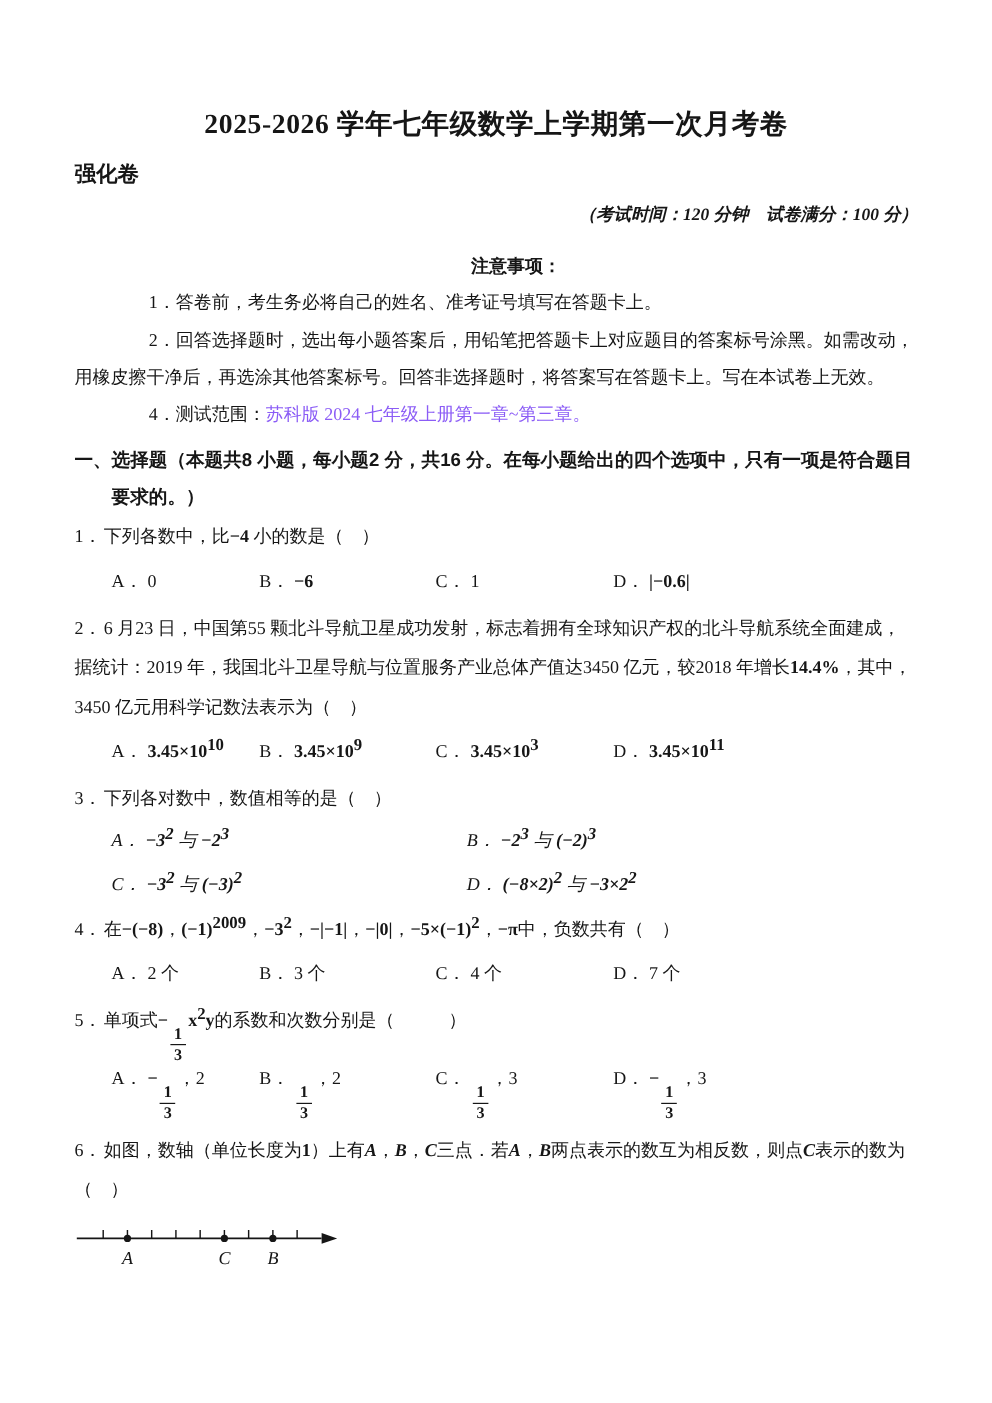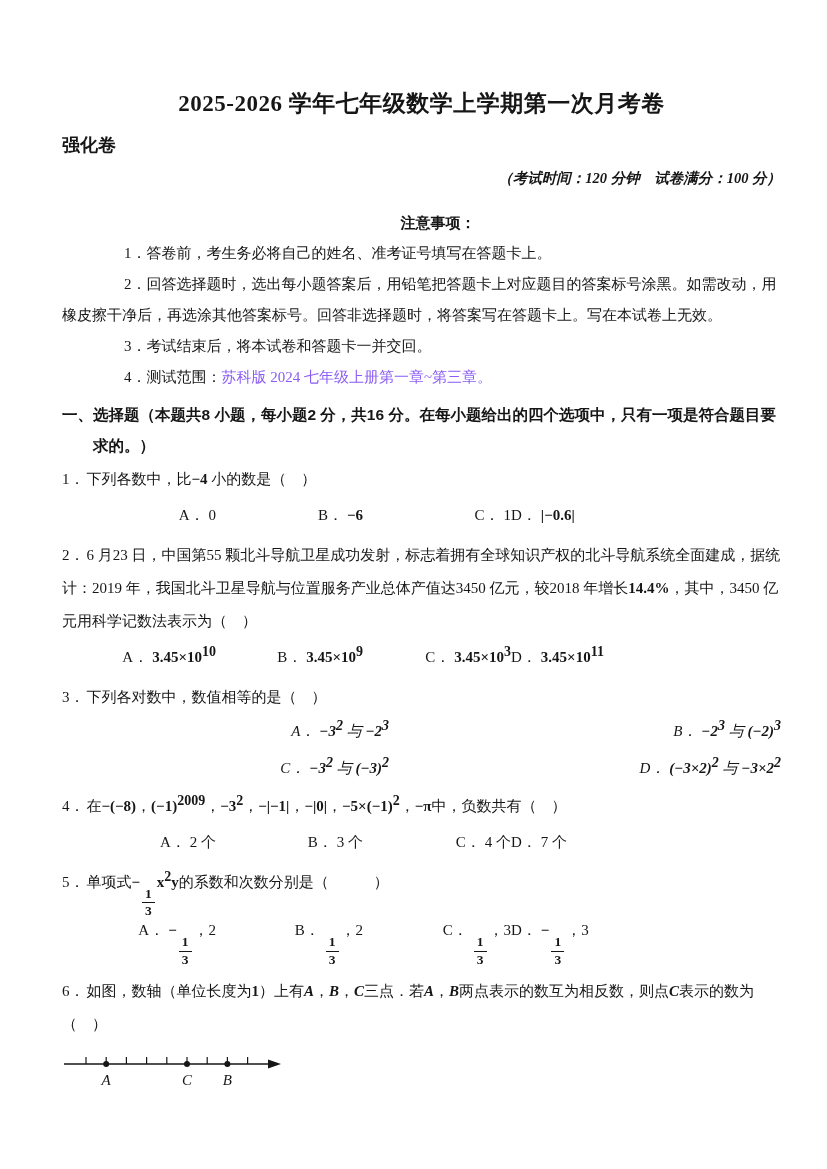--- a/index.html
+++ b/index.html
@@ -1,20 +1,20 @@
 <!DOCTYPE html>
 <html><head>
 <meta charset="utf-8">
 <style>
   html,body{margin:0;padding:0;}
   body{
     width:827px;height:1169px;overflow:hidden;background:#ffffff;color:#161616;
     font-family:"Liberation Serif","DejaVu Serif",serif;font-size:15px;
   }
-  .page{padding:88px 46px 0 62px;box-sizing:border-box;}
+  .page{padding:88px 62px 0 62px;box-sizing:border-box;}
   .title{
     text-align:center;font-size:23px;font-weight:700;letter-spacing:.5px;
     margin:0 0 14px 0;font-family:"Liberation Serif","DejaVu Serif",serif;
   }
   .subtitle{
     font-size:18px;font-weight:700;margin:0 0 12px 0;
     font-family:"Liberation Sans","DejaVu Sans",sans-serif;
   }
   .exam-info{
     text-align:right;font-size:14.5px;font-weight:700;font-style:italic;
@@ -35,21 +35,21 @@
   .stem{margin:0;line-height:33px;}
   .qnum{margin-right:2px;}
   .opts{display:flex;align-items:center;padding-left:31px;margin:3px 0 8px 0;min-height:32px;}
   .opts .opt:nth-child(1){width:123px;}
   .opts .opt:nth-child(2){width:147px;}
   .opts .opt:nth-child(3){width:148px;}
   .opts-grid{
     display:grid;grid-template-columns:296px 1fr;row-gap:18px;
     padding-left:31px;margin:8px 0 12px 0;font-style:italic;
   }
-  .opt{white-space:nowrap;text-align:right;}
+  .opt{white-space:nowrap;}
   .olabel{margin-right:4px;}
   .cn{}
   .m{font-weight:700;}
   .mi{font-weight:700;font-style:italic;}
   sup.m{font-size:14px;font-weight:700;vertical-align:super;line-height:0;}
   .frac{
     display:inline-flex;flex-direction:column;align-items:center;
     vertical-align:-11px;line-height:1.05;font-weight:700;font-size:13.5px;margin:0 2px;
   }
   .frac .num{border-bottom:1.4px solid #161616;padding:0 3px 1px 3px;}
@@ -62,21 +62,20 @@
 
 <div class="page">
   <h1 class="title">2025-2026 学年七年级数学上学期第一次月考卷</h1>
   <h2 class="subtitle">强化卷</h2>
   <p class="exam-info">（考试时间：120 分钟　试卷满分：100 分）</p>
 
   <p class="notice-heading">注意事项：</p>
   <div>
       <p class="note"><span>1．答卷前，考生务必将自己的姓名、准考证号填写在答题卡上。</span></p>
       <p class="note"><span>2．回答选择题时，选出每小题答案后，用铅笔把答题卡上对应题目的答案标号涂黑。如需改动，用橡皮擦干净后，再选涂其他答案标号。回答非选择题时，将答案写在答题卡上。写在本试卷上无效。</span></p>
-      <p class="note"><span>3．考试结束后，将本试卷和答题卡一并交回。</span></p>
       <p class="note"><span>4．测试范围：</span><span class="red" style="color: #8b5cf6;">苏科版 2024 七年级上册第一章~第三章。</span></p>
     </div>
 
   <p class="section-heading">一、选择题（本题共8 小题，每小题2 分，共16 分。在每小题给出的四个选项中，只有一项是符合题目要求的。）</p>
 
   <div>
       <div class="question">
         <p class="stem"><span class="qnum">1．</span><span class="cn">下列各数中，比</span><span class="m">−4</span><span class="cn"> 小的数是（　）</span></p>
         <div class="opts">
           <span class="opt"><span class="olabel">A．</span><span class="cn">0</span></span>
@@ -93,21 +92,21 @@
           <span class="opt"><span class="olabel">C．</span><span class="m">3.45×10</span><sup class="m">3</sup></span>
           <span class="opt"><span class="olabel">D．</span><span class="m">3.45×10</span><sup class="m">11</sup></span>
         </div>
       </div>
       <div class="question">
         <p class="stem"><span class="qnum">3．</span><span class="cn">下列各对数中，数值相等的是（　）</span></p>
         <div class="opts-grid">
           <span class="opt"><span class="olabel">A．</span><span class="m">−3</span><sup class="m">2</sup><span class="cn"> 与 </span><span class="m">−2</span><sup class="m">3</sup></span>
           <span class="opt"><span class="olabel">B．</span><span class="m">−2</span><sup class="m">3</sup><span class="cn"> 与 </span><span class="m">(−2)</span><sup class="m">3</sup></span>
           <span class="opt"><span class="olabel">C．</span><span class="m">−3</span><sup class="m">2</sup><span class="cn"> 与 </span><span class="m">(−3)</span><sup class="m">2</sup></span>
-          <span class="opt"><span class="olabel">D．</span><span class="m">(−3×2)</span><sup class="m">2</sup><span class="cn"> 与 </span><span class="m">−3×2</span><sup class="m">2</sup></span>
+          <span class="opt"><span class="olabel">D．</span><span class="m">(−8×2)</span><sup class="m">2</sup><span class="cn"> 与 </span><span class="m">−3×2</span><sup class="m">2</sup></span>
         </div>
       </div>
       <div class="question">
         <p class="stem"><span class="qnum">4．</span><span class="cn">在</span><span class="m">−(−8)</span><span class="cn">，</span><span class="m">(−1)</span><sup class="m">2009</sup><span class="cn">，</span><span class="m">−3</span><sup class="m">2</sup><span class="cn">，</span><span class="m">−|−1|</span><span class="cn">，</span><span class="m">−|0|</span><span class="cn">，</span><span class="m">−5×(−1)</span><sup class="m">2</sup><span class="cn">，</span><span class="m">−π</span><span class="cn">中，负数共有（　）</span></p>
         <div class="opts">
           <span class="opt"><span class="olabel">A．</span><span class="cn">2 个</span></span>
           <span class="opt"><span class="olabel">B．</span><span class="cn">3 个</span></span>
           <span class="opt"><span class="olabel">C．</span><span class="cn">4 个</span></span>
           <span class="opt"><span class="olabel">D．</span><span class="cn">7 个</span></span>
         </div>

